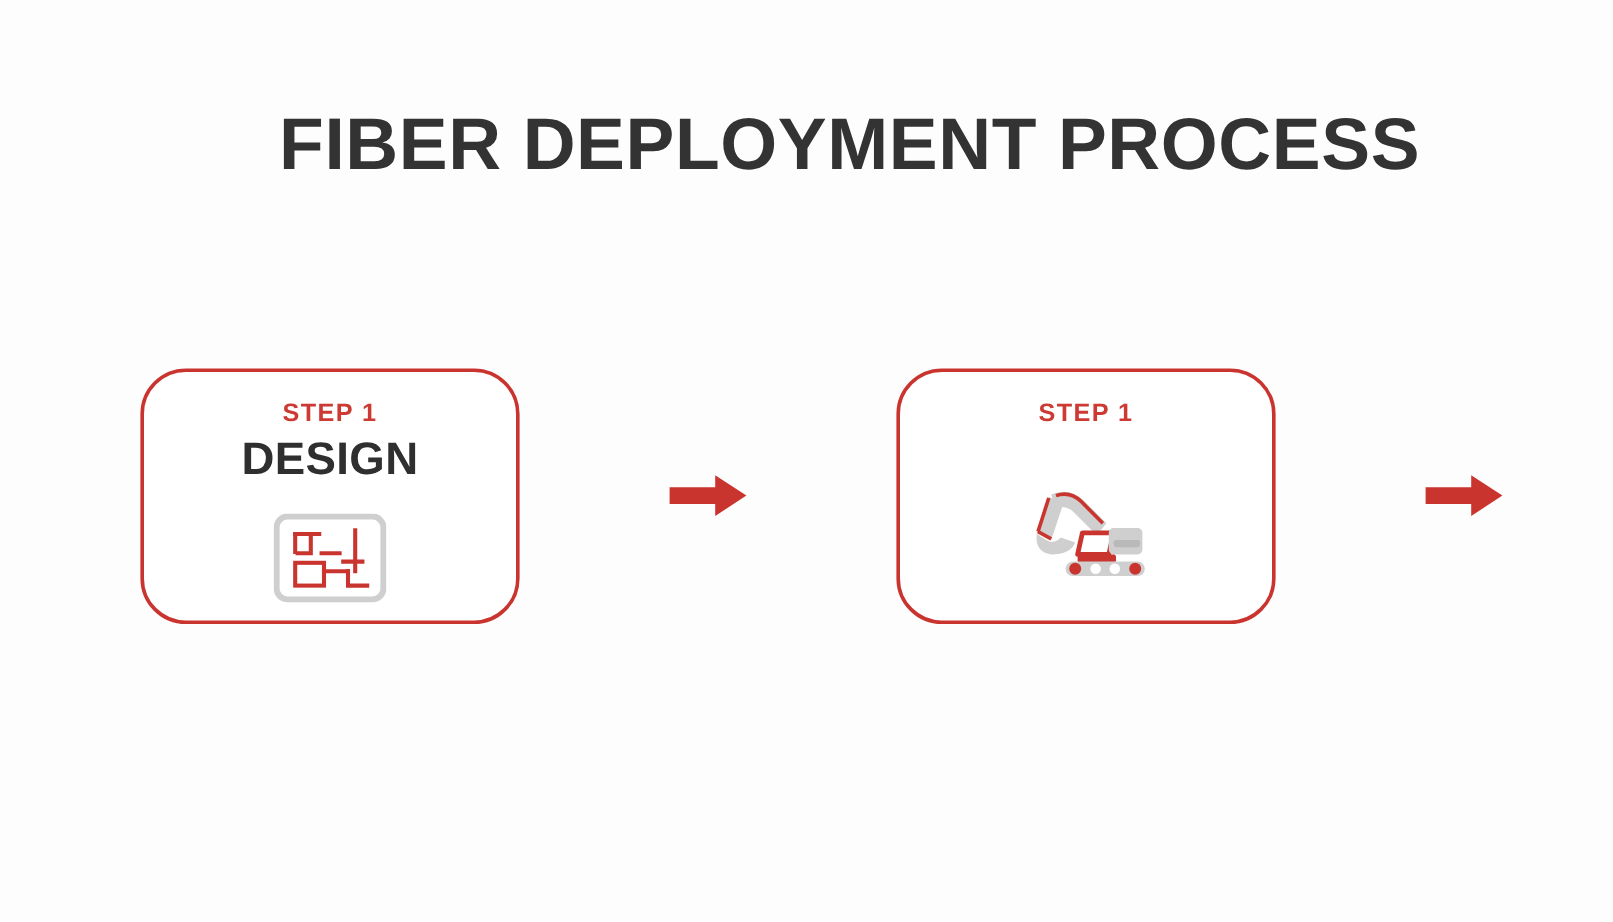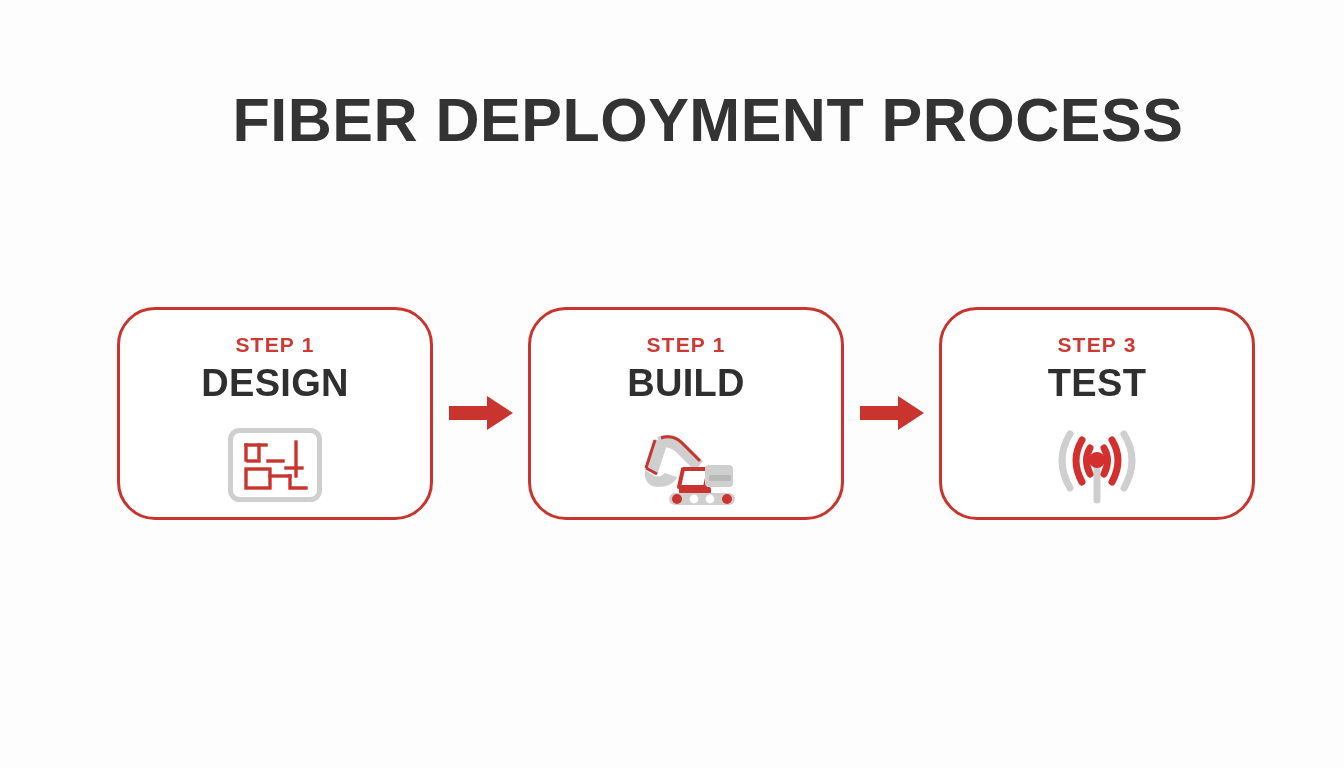--- a/index.html
+++ b/index.html
@@ -119,21 +119,20 @@
     </div>
 
     <div class="arrow">
       <svg width="68" height="38" viewBox="0 0 68 38">
         <path d="M2 12 L40 12 L40 2 L66 19 L40 36 L40 26 L2 26 Z" fill="#c9352e"></path>
       </svg>
     </div>
 
     <div class="card">
       <div class="step-label">STEP 1</div>
-      <div class="step-name">BUILD</div>
       <div class="icon-wrap">
         <svg width="110" height="80" viewBox="0 0 110 80">
 
           <path d="M26 12 Q40 6 52 16 L72 36 L64 46 L44 26 Q36 20 30 24 Z" fill="#cfcfcf"></path>
 
           <path d="M30 13 Q42 9 51 18 L69 36" fill="none" stroke="#c9352e" stroke-width="3"></path>
 
           <path d="M24 14 L14 44 L26 50 L36 20 Z" fill="#cfcfcf"></path>
           <path d="M24 15 L15 43" fill="none" stroke="#c9352e" stroke-width="3"></path>
           <path d="M15 43 L26 49" fill="none" stroke="#c9352e" stroke-width="3"></path>
@@ -155,36 +154,15 @@
         </svg>
       </div>
     </div>
 
     <div class="arrow">
       <svg width="68" height="38" viewBox="0 0 68 38">
         <path d="M2 12 L40 12 L40 2 L66 19 L40 36 L40 26 L2 26 Z" fill="#c9352e"></path>
       </svg>
     </div>
 
-    <div class="card">
-      <div class="step-label">STEP 3</div>
-      <div class="step-name">TEST</div>
-      <div class="icon-wrap">
-        <svg width="102" height="78" viewBox="0 0 102 78">
-
-          <path d="M51 34 L51 74" stroke="#cfcfcf" stroke-width="7" stroke-linecap="round" fill="none"></path>
-
-          <path d="M24 8 Q8 34 24 62" fill="none" stroke="#cfcfcf" stroke-width="7" stroke-linecap="round"></path>
-          <path d="M78 8 Q94 34 78 62" fill="none" stroke="#cfcfcf" stroke-width="7" stroke-linecap="round"></path>
-
-          <path d="M36 14 Q24 34 36 56" fill="none" stroke="#d32f2f" stroke-width="7" stroke-linecap="round"></path>
-          <path d="M44 22 Q37 34 44 48" fill="none" stroke="#d32f2f" stroke-width="7" stroke-linecap="round"></path>
-
-          <path d="M66 14 Q78 34 66 56" fill="none" stroke="#d32f2f" stroke-width="7" stroke-linecap="round"></path>
-          <path d="M58 22 Q65 34 58 48" fill="none" stroke="#d32f2f" stroke-width="7" stroke-linecap="round"></path>
-
-          <circle cx="51" cy="34" r="8" fill="#d32f2f"></circle>
-        </svg>
-      </div>
-    </div>
 
   </div>
 </div>
 
 </body></html>

